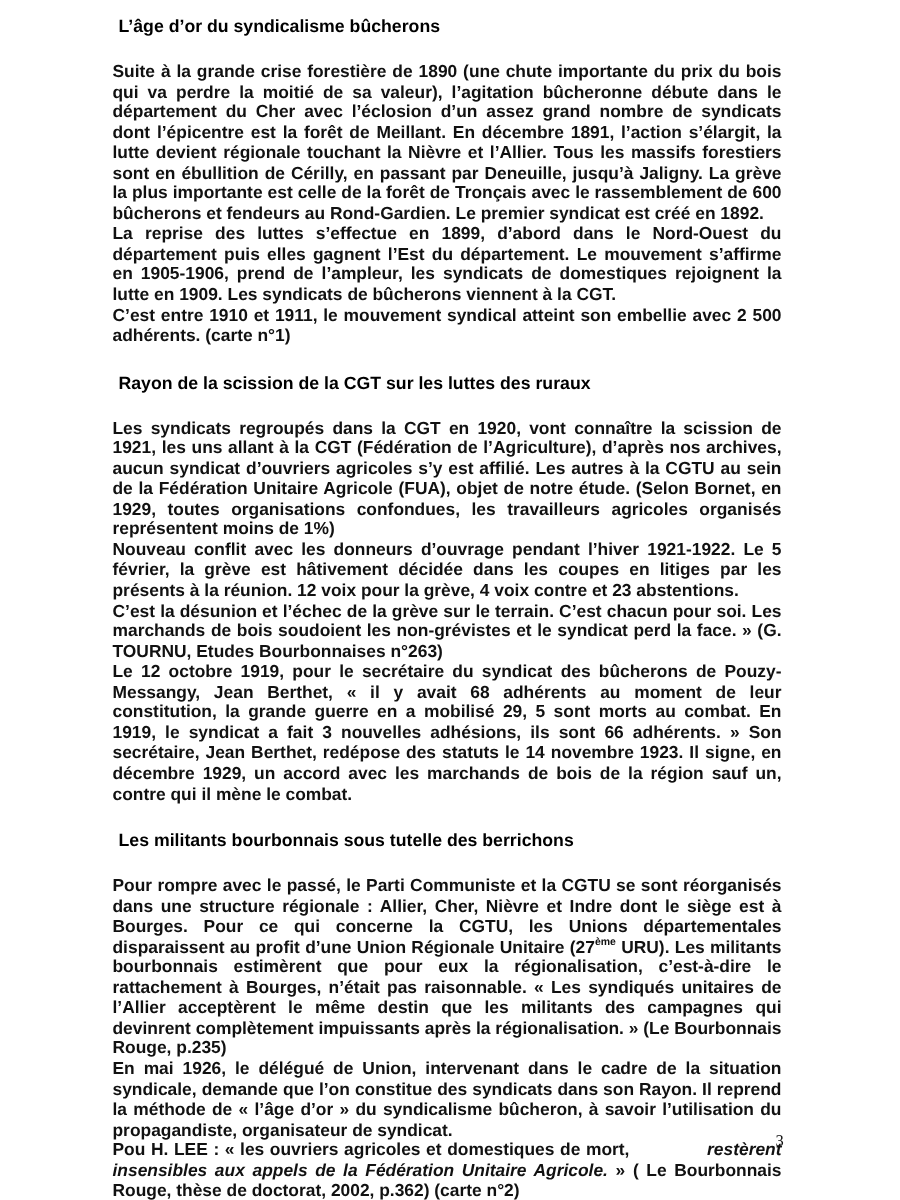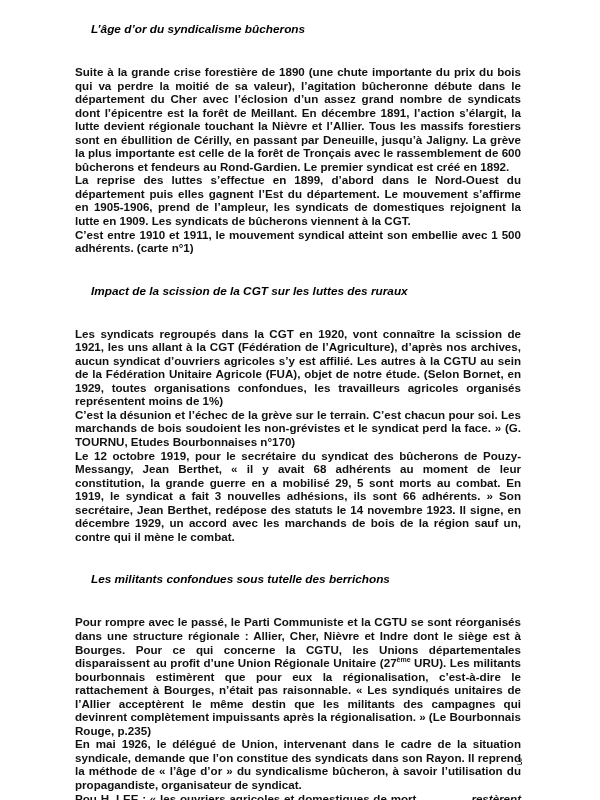--- a/index.html
+++ b/index.html
@@ -4,51 +4,52 @@
   <style>
     html, body { margin: 0; padding: 0; background: #ffffff; }
     body { width: 600px; height: 800px; position: relative; overflow: hidden; }
     .page {
       position: absolute; left: 75px; top: 6px; width: 446px;
       font-family: "Liberation Sans", sans-serif;
       font-size: 11.6px; line-height: 13.55px; color: #111111;
     }
     h2 {
       font-family: "Liberation Sans", sans-serif;
-      font-size: 11.8px; font-weight: bold; margin: 16px; line-height: 14px; color: #000; font-style: italic;
+      font-size: 11.8px; font-weight: bold; margin: 4px; line-height: 14px; color: #000;
     }
     .gap-after-h { height: 13px; }
     p { margin: 0; text-align: justify; font-weight: bold; }
     .sec-gap { height: 13px; }
     sup { font-size: 7px; line-height: 0; vertical-align: super; }
     em { font-style: italic; margin-left: 48px; }
     .pnum {
       position: absolute; left: 517px; top: 755px;
       font-family: "Liberation Serif", serif; font-size: 11px; color: #111;
     }
   </style>
 </head>
 <body>
 
 <div class="page">
 
   <h2>L’âge d’or du syndicalisme bûcherons</h2>
   <div class="gap-after-h"></div>
   <p>Suite à la grande crise forestière de 1890 (une chute importante du prix du bois qui va perdre la moitié de sa valeur), l’agitation bûcheronne débute dans le département du Cher avec l’éclosion d’un assez grand nombre de syndicats dont l’épicentre est la forêt de Meillant. En décembre 1891, l’action s’élargit, la lutte devient régionale touchant la Nièvre et l’Allier. Tous les massifs forestiers sont en ébullition de Cérilly, en passant par Deneuille, jusqu’à Jaligny. La grève la plus importante est celle de la forêt de Tronçais avec le rassemblement de 600 bûcherons et fendeurs au Rond-Gardien. Le premier syndicat est créé en 1892.</p>
   <p>La reprise des luttes s’effectue en 1899, d’abord dans le Nord-Ouest du département puis elles gagnent l’Est du département. Le mouvement s’affirme en 1905-1906, prend de l’ampleur, les syndicats de domestiques rejoignent la lutte en 1909. Les syndicats de bûcherons viennent à la CGT.</p>
-  <p>C’est entre 1910 et 1911, le mouvement syndical atteint son embellie avec 1 500 adhérents. (carte n°1)</p>
+  <p>C’est entre 1910 et 1911, le mouvement syndical atteint son embellie avec 2 500 adhérents. (carte n°1)</p>
   <div class="sec-gap"></div>
 
-  <h2>Impact de la scission de la CGT sur les luttes des ruraux</h2>
+  <h2>Rayon de la scission de la CGT sur les luttes des ruraux</h2>
   <div class="gap-after-h"></div>
   <p>Les syndicats regroupés dans la CGT en 1920, vont connaître la scission de 1921, les uns allant à la CGT (Fédération de l’Agriculture), d’après nos archives, aucun syndicat d’ouvriers agricoles s’y est affilié. Les autres à la CGTU au sein de la Fédération Unitaire Agricole (FUA), objet de notre étude. (Selon Bornet, en 1929, toutes organisations confondues, les travailleurs agricoles organisés représentent moins de 1%)</p>
-  <p>C’est la désunion et l’échec de la grève sur le terrain. C’est chacun pour soi. Les marchands de bois soudoient les non-grévistes et le syndicat perd la face. » (G. TOURNU, Etudes Bourbonnaises n°170)</p>
+  <p>Nouveau conflit avec les donneurs d’ouvrage pendant l’hiver 1921-1922. Le 5 février, la grève est hâtivement décidée dans les coupes en litiges par les présents à la réunion. 12 voix pour la grève, 4 voix contre et 23 abstentions.</p>
+  <p>C’est la désunion et l’échec de la grève sur le terrain. C’est chacun pour soi. Les marchands de bois soudoient les non-grévistes et le syndicat perd la face. » (G. TOURNU, Etudes Bourbonnaises n°263)</p>
   <p>Le 12 octobre 1919, pour le secrétaire du syndicat des bûcherons de Pouzy-Messangy, Jean Berthet, « il y avait 68 adhérents au moment de leur constitution, la grande guerre en a mobilisé 29, 5 sont morts au combat. En 1919, le syndicat a fait 3 nouvelles adhésions, ils sont 66 adhérents. » Son secrétaire, Jean Berthet, redépose des statuts le 14 novembre 1923. Il signe, en décembre 1929, un accord avec les marchands de bois de la région sauf un, contre qui il mène le combat.</p>
   <div class="sec-gap"></div>
 
-  <h2>Les militants confondues sous tutelle des berrichons</h2>
+  <h2>Les militants bourbonnais sous tutelle des berrichons</h2>
   <div class="gap-after-h"></div>
   <p><span>Pour rompre avec le passé, le Parti Communiste et la CGTU se sont réorganisés dans une structure régionale : Allier, Cher, Nièvre et Indre dont le siège est à Bourges. Pour ce qui concerne la CGTU, les Unions départementales disparaissent au profit d’une Union Régionale Unitaire (27</span><sup>ème</sup><span> URU). Les militants bourbonnais estimèrent que pour eux la régionalisation, c’est-à-dire le rattachement à Bourges, n’était pas raisonnable. « Les syndiqués unitaires de l’Allier acceptèrent le même destin que les militants des campagnes qui devinrent complètement impuissants après la régionalisation. » (Le Bourbonnais Rouge, p.235)</span></p>
   <p>En mai 1926, le délégué de Union, intervenant dans le cadre de la situation syndicale, demande que l’on constitue des syndicats dans son Rayon. Il reprend la méthode de « l’âge d’or » du syndicalisme bûcheron, à savoir l’utilisation du propagandiste, organisateur de syndicat.</p>
   <p><span>Pou H. LEE  : « les ouvriers agricoles et domestiques de mort, </span><em>restèrent insensibles aux appels de la Fédération Unitaire Agricole.</em><span> » ( Le Bourbonnais Rouge, thèse de doctorat, 2002, p.362) (carte n°2)</span></p>
 </div>
 
 <div class="pnum">3</div>
 
 </body></html>

